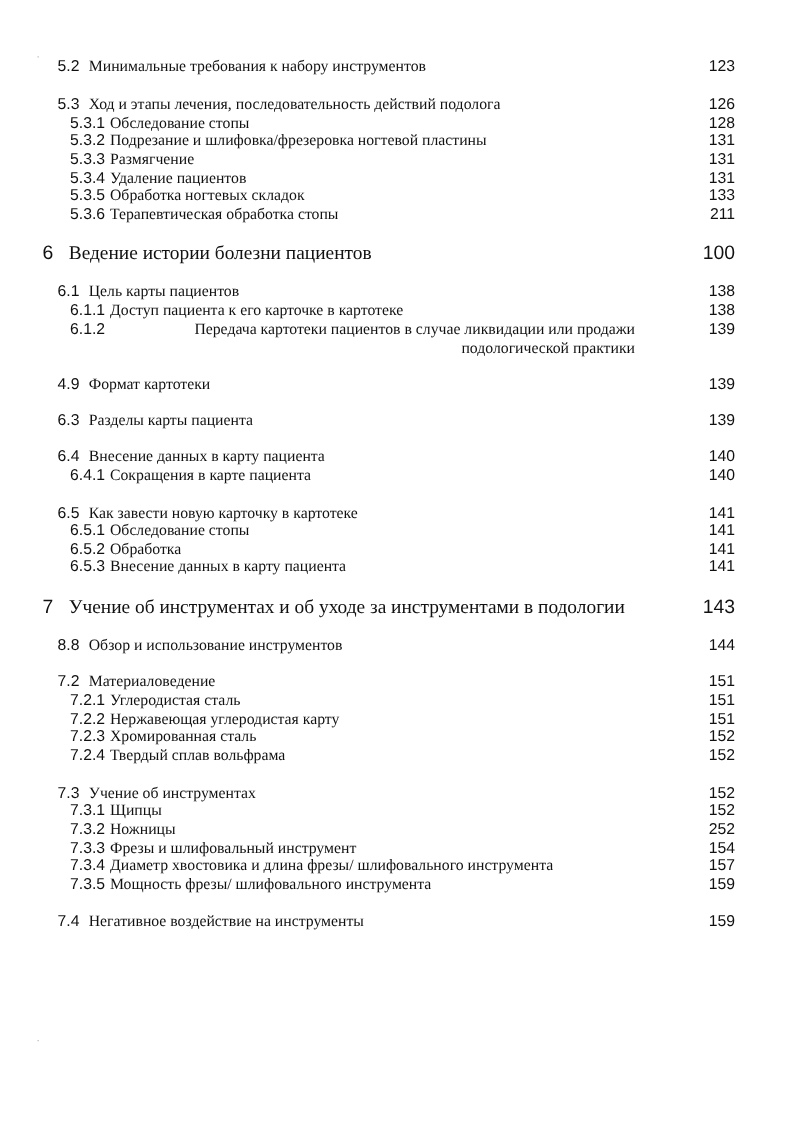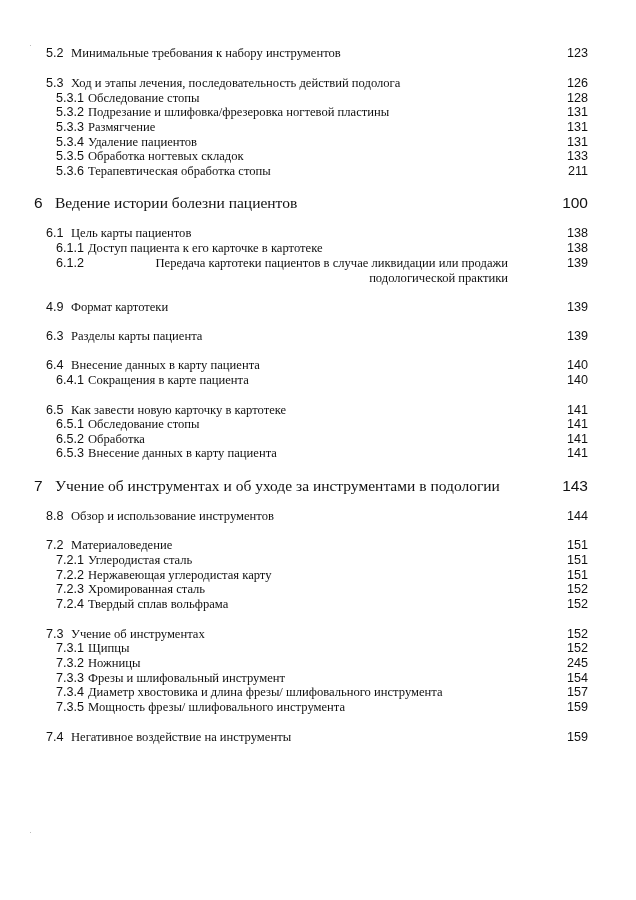--- a/index.html
+++ b/index.html
@@ -167,21 +167,21 @@
       <span class="pg">152</span>
     </div>
     <div class="row lvl3" style="top: 641px;">
       <span class="num">7.3.1</span>
       <span class="title">Щипцы</span>
       <span class="pg">152</span>
     </div>
     <div class="row lvl3" style="top: 656px;">
       <span class="num">7.3.2</span>
       <span class="title">Ножницы</span>
-      <span class="pg">245</span>
+      <span class="pg">252</span>
     </div>
     <div class="row lvl3" style="top: 671px;">
       <span class="num">7.3.3</span>
       <span class="title">Фрезы и шлифовальный инструмент</span>
       <span class="pg">154</span>
     </div>
     <div class="row lvl3" style="top: 685px;">
       <span class="num">7.3.4</span>
       <span class="title">Диаметр хвостовика и длина фрезы/ шлифовального инструмента</span>
       <span class="pg">157</span>

